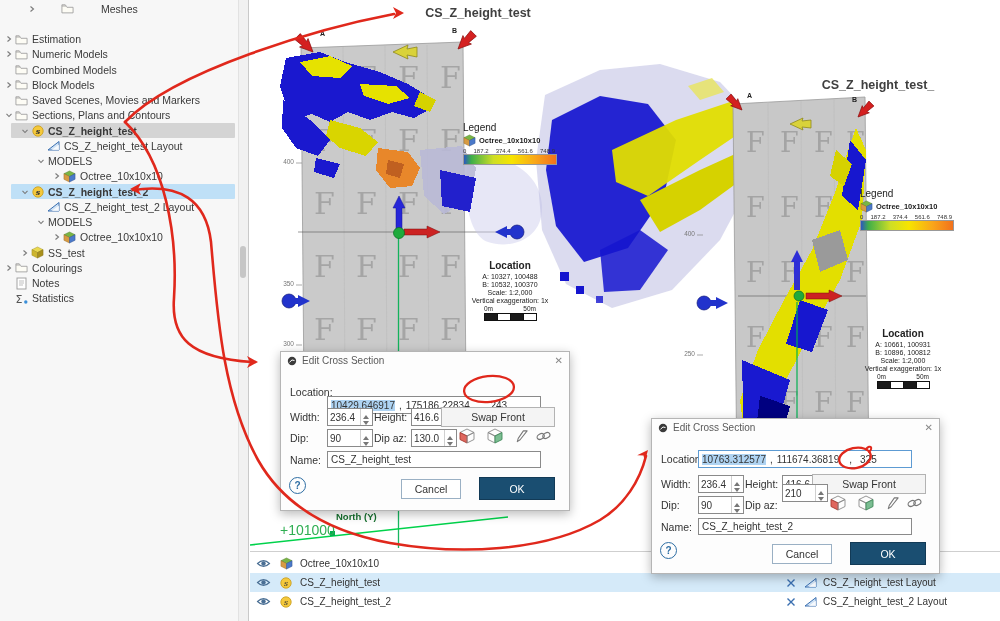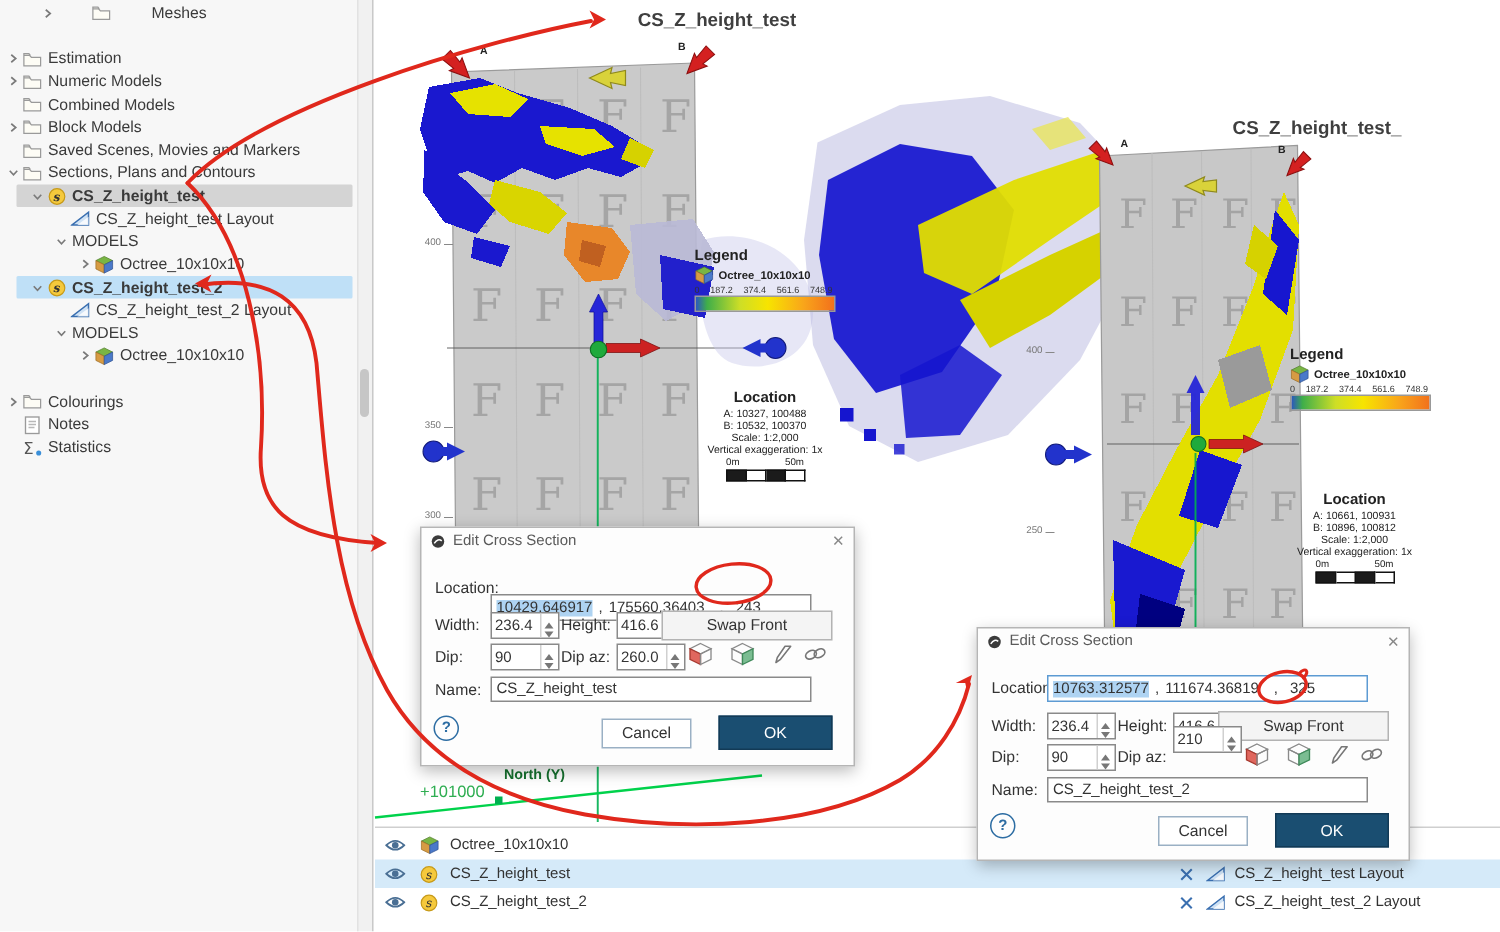--- a/index.html
+++ b/index.html
@@ -16,37 +16,37 @@
   .tree-row.bold{font-weight:bold;}
   .tree-row>*{position:relative;z-index:1;}
   .chev{width:11px;height:11px;display:inline-flex;align-items:center;justify-content:center;flex:0 0 11px;}
   .ticon{width:15px;height:14px;display:inline-flex;align-items:center;justify-content:center;flex:0 0 15px;margin-right:3px;}
   #sb-scroll-track{left:238px;top:0;width:9px;height:621px;background:#f1f1f1;border-left:1px solid #e2e2e2;z-index:16;}
   #sb-scroll-thumb{left:240px;top:246px;width:6px;height:32px;background:#c6c6c6;border-radius:3px;z-index:17;}
 
   
   .vp-title{font-weight:bold;font-size:12.5px;color:#3f3f3f;text-align:center;z-index:5;}
   .legend{z-index:5;font-size:8px;color:#222;}
-  .legend .lg-title{font-weight:bold;font-size:10px;margin-bottom:1px;margin-top:43px;}
+  .legend .lg-title{font-weight:normal;font-size:10px;margin-bottom:1px;}
   .legend .lg-layer{display:flex;align-items:center;gap:3px;font-weight:bold;font-size:7.5px;}
   .legend .lg-ticks{display:flex;justify-content:space-between;width:92px;font-size:6px;color:#333;margin-top:1px;}
   .legend .lg-bar{width:92px;height:9px;border:0.5px solid #999;
      background:linear-gradient(90deg,#2c57c0 0%,#3fae49 8%,#cede26 32%,#f7e400 52%,#f9a51a 78%,#f2711c 100%);}
   .locbox{z-index:5;font-size:7px;color:#222;text-align:center;width:110px;}
   .locbox .lb-title{font-weight:bold;font-size:10px;margin-bottom:2px;}
   .locbox .lb-row{margin:1px 0;}
   .sbar{display:flex;justify-content:center;margin-top:1px;}
   .sbar i{width:12px;height:6px;border:1px solid #111;border-left:none;}
   .sbar i:first-child{border-left:1px solid #111;}
   .sbar i:nth-child(odd){background:#1b1b1b;}
   .sbar i:nth-child(even){background:#fff;}
   .sbar-lbls{display:flex;width:52px;margin:0 auto;justify-content:space-between;font-size:6.5px;}
   .rul{z-index:5;font-size:6.5px;color:#777;width:16px;text-align:right;}
   .northlbl{z-index:5;font-size:9.5px;font-weight:bold;color:#15702e;}
-  .northval{z-index:5;font-size:11px;color:#2fae52;}
+  .northval{z-index:5;font-size:14px;color:#2fae52;}
 
   
   .dlg{background:#fdfdfd;border:1px solid #b5b5b5;box-shadow:0 3px 10px rgba(0,0,0,.28);font-size:10.5px;color:#333;}
   #dialog1{left:280px;top:351px;width:288px;height:158px;z-index:30;}
   #dialog2{left:651px;top:418px;width:287px;height:154px;z-index:31;}
   .dlg-title{position:absolute;left:0;top:0;right:0;height:17px;display:flex;align-items:center;padding:0 6px;gap:5px;color:#5a5a5a;font-size:10px;}
   .dlg-close{margin-left:auto;color:#888;font-size:10px;cursor:default;}
   .dlg-label{position:absolute;color:#333;}
   .fld{position:absolute;background:#fff;border:1px solid #8a8a8a;display:flex;align-items:center;padding:0 3px;font-size:10px;white-space:nowrap;overflow:hidden;}
   .fld.focus{border-color:#5d9bd3;}
@@ -535,20 +535,37 @@
       </span>
       <span class="ticon">
         <svg width="13" height="13" viewBox="0 0 14 14">
           <path d="M7,1 L13,4 7,7 1,4 Z" fill="#79b544" stroke="#4d7a28" stroke-width="0.5"></path>
           <path d="M1,4 L7,7 7,13 1,10 Z" fill="#d79b43" stroke="#9a6a22" stroke-width="0.5"></path>
           <path d="M13,4 L7,7 7,13 13,10 Z" fill="#4a79c9" stroke="#2c4f8e" stroke-width="0.5"></path>
         </svg>
       </span>
       <span>Octree_10x10x10</span>
     </div>
+    <div class="tree-row" style="top: 245px;">
+      <span class="hl"></span>
+      <span style="width:19px;flex:0 0 19px;"></span>
+      <span class="chev">
+        <svg width="8" height="8" viewBox="0 0 8 8">
+          <path d="M2.5,1.5 L5.5,4 2.5,6.5" stroke="#7a7a7a" fill="none" stroke-width="1.1"></path>
+        </svg>
+      </span>
+      <span class="ticon">
+        <svg width="13" height="13" viewBox="0 0 14 14">
+          <path d="M7,1 L13,4 7,7 1,4 Z" fill="#ead94f" stroke="#a28d1a" stroke-width="0.5"></path>
+          <path d="M1,4 L7,7 7,13 1,10 Z" fill="#cdb52e" stroke="#a28d1a" stroke-width="0.5"></path>
+          <path d="M13,4 L7,7 7,13 13,10 Z" fill="#a9901c" stroke="#83701a" stroke-width="0.5"></path>
+        </svg>
+      </span>
+      <span>SS_test</span>
+    </div>
     <div class="tree-row" style="top: 260.25px;">
       <span class="hl"></span>
       <span style="width:3px;flex:0 0 3px;"></span>
       <span class="chev">
         <svg width="8" height="8" viewBox="0 0 8 8">
           <path d="M2.5,1.5 L5.5,4 2.5,6.5" stroke="#7a7a7a" fill="none" stroke-width="1.1"></path>
         </svg>
       </span>
       <span class="ticon">
         <svg width="13" height="11" viewBox="0 0 14 11">
@@ -670,21 +687,21 @@
           <path d="M3,7.5 Q6,3 9,5.5" stroke="#fff" stroke-width="1.2" fill="none"></path>
         </svg>
       </span>
     <span>Edit Cross Section</span>
     <span class="dlg-close">✕</span>
   </div>
   <span class="dlg-label" style="left:9px;top:34px;">Location:</span>
   <div class="fld" style="left:46px;top:44px;width:206px;height:16px;gap:4px;">
     <span class="hl-sel">10429.646917</span>
     <span>,</span>
-    <span>175560.36403</span>
+    <span>175186.22834</span>
     <span style="margin-left:6px;">,</span>
     <span style="margin-left:4px;">243</span>
   </div>
   <span class="dlg-label" style="left:9px;top:59px;">Width:</span>
   <div class="spinbox" style="left:46px;top:56px;width:40px;height:16px;">
     <span>236.4</span>
     <span class="spin">
         <i class="up"></i>
         <i class="dn"></i>
       </span>
@@ -701,21 +718,21 @@
   <span class="dlg-label" style="left:9px;top:80px;">Dip:</span>
   <div class="spinbox" style="left:46px;top:77px;width:40px;height:16px;">
     <span>90</span>
     <span class="spin">
         <i class="up"></i>
         <i class="dn"></i>
       </span>
   </div>
   <span class="dlg-label" style="left:93px;top:80px;">Dip az:</span>
   <div class="spinbox" style="left:130px;top:77px;width:40px;height:16px;">
-    <span>260.0</span>
+    <span>130.0</span>
     <span class="spin">
         <i class="up"></i>
         <i class="dn"></i>
       </span>
   </div>
   <span class="dlg-icon" style="left:176px;top:74px;">
       <svg width="18" height="18" viewBox="0 0 18 18">
         <path d="M9,2 L16,5.5 9,9 2,5.5 Z" fill="none" stroke="#8a8a8a" stroke-width="0.9"></path>
         <path d="M2,5.5 L9,9 9,16 2,12.5 Z" fill="#e0675e" stroke="#a83a30" stroke-width="0.9"></path>
         <path d="M16,5.5 L9,9 9,16 16,12.5 Z" fill="none" stroke="#8a8a8a" stroke-width="0.9"></path>

